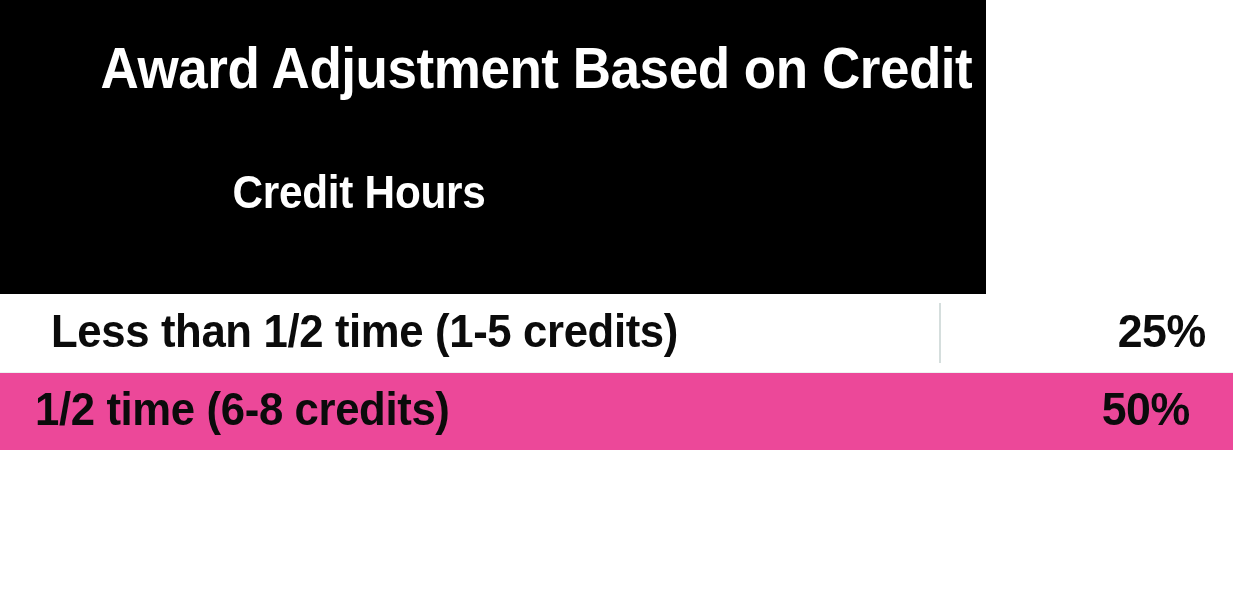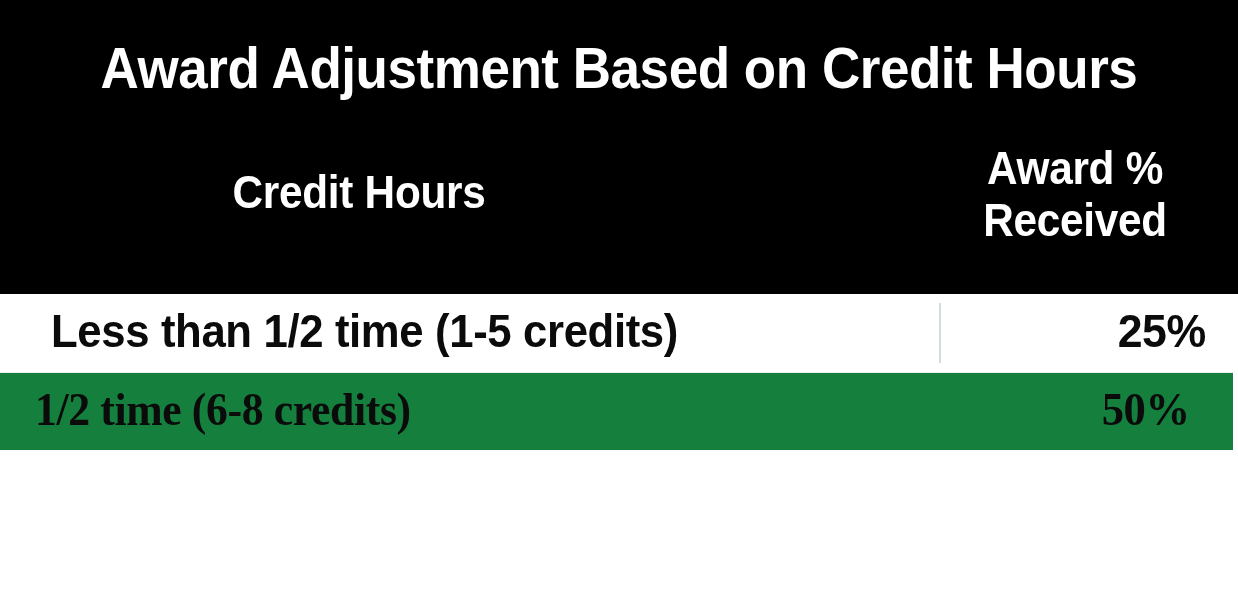--- a/index.html
+++ b/index.html
@@ -19,21 +19,21 @@
     overflow: hidden;
     background: #ffffff;
     box-sizing: border-box;
   }
 
   
   .table-header {
     position: absolute;
     left: 0;
     top: 0;
-    width: 1238px;
+    width: 986px;
     height: 294px;
     background: #000000;
     box-sizing: border-box;
   }
 
   .table-title {
     position: absolute;
     left: 0;
     top: 36px;
     width: 1238px;
@@ -99,21 +99,21 @@
   }
 
   .table-row {
     position: relative;
     width: 1238px;
     height: 78px;
     box-sizing: border-box;
     overflow: hidden;
   }
   .table-row.row-odd  { background: #ffffff; margin-left: 16px; }
-  .table-row.row-even { background: #15803d; font-family: Liberation Serif, serif; }
+  .table-row.row-even { background: #ec4899; }
 
   .table-row + .table-row::before {
     content: "";
     position: absolute;
     left: 0;
     top: 0;
     width: 1238px;
     height: 1px;
     background: #eef1f1;
   }

